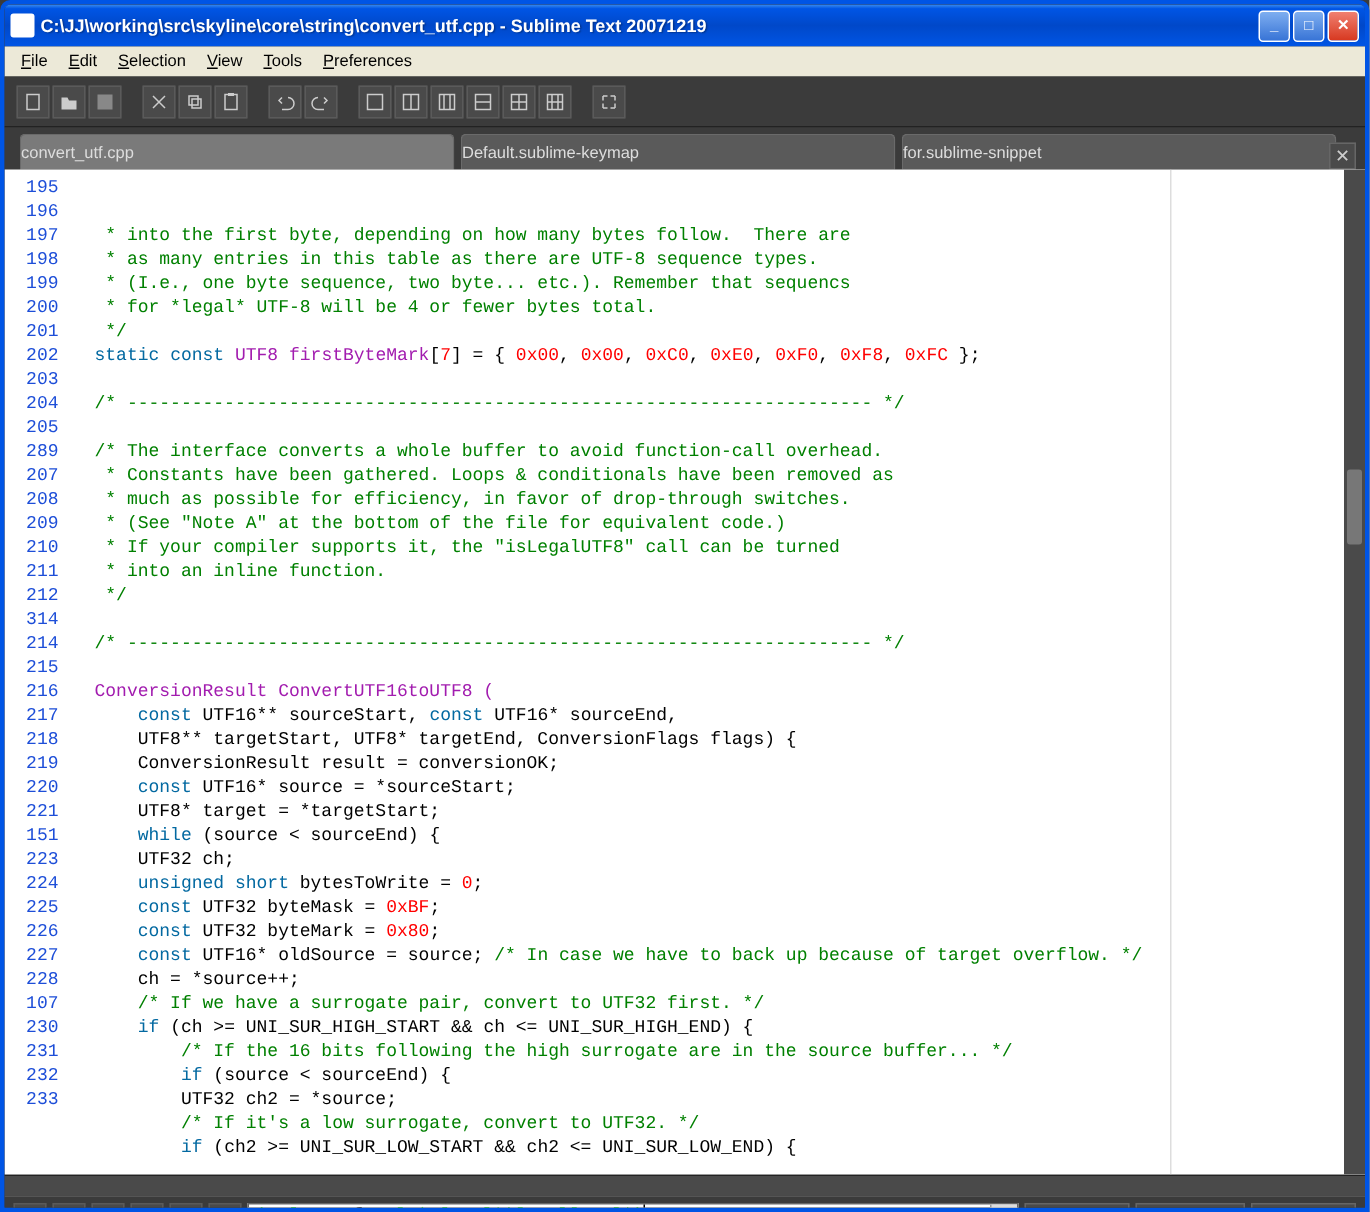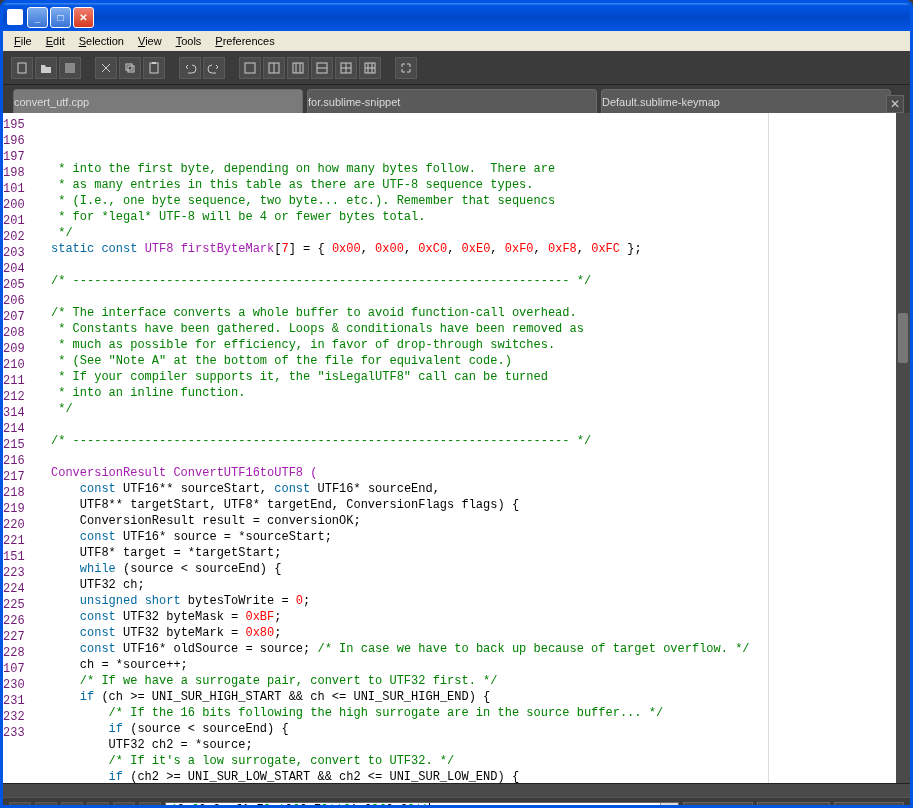--- a/index.html
+++ b/index.html
@@ -109,32 +109,33 @@
   height: 670px;
   display: flex;
   font-family: "Courier New", monospace;
   font-size: 12px;
   line-height: 16px;
   position: relative;
   overflow: hidden;
 }
 .gutter {
   width: 42px;
-  text-align: left;
-  color: #701a75;
+  text-align: right;
+  color: #1d4ed8;
   padding: 4px 6px 0 0;
   user-select: none;
 }
 .gutter div { height: 16px; }
 .code {
   flex: 1;
-  padding: 16px 0 0 6px;
+  padding: 4px 0 0 6px;
   white-space: pre;
   overflow: hidden;
   position: relative;
+  margin-left: 12px;
 }
 .code .line { height: 16px; }
 .ruler {
   position: absolute;
   top: 0; bottom: 0;
   left: 723px;
   width: 1px;
   background: #ddd;
 }
 .c-comment { color: #008000; }
@@ -212,20 +213,21 @@
   top: 200px; height: 50px;
   background: #777;
   border-radius: 2px;
 }
 </style>
 </head>
 <body>
 
 <div class="titlebar">
   <div class="titlebar-icon"></div>
+  <div class="titlebar-text">C:\JJ\working\src\skyline\core\string\convert_utf.cpp - Sublime Text 20071219</div>
   <div class="win-buttons">
     <div class="win-btn">_</div>
     <div class="win-btn">□</div>
     <div class="win-btn close">✕</div>
   </div>
 </div>
 
 <div class="menubar">
   <span class="menu-item">File</span>
   <span class="menu-item">Edit</span>
@@ -332,42 +334,42 @@
         </svg>
       </div>
   </div>
 </div>
 
 <div class="tab-bar">
   <div class="tab active">
       <span>convert_utf.cpp</span>
     </div>
   <div class="tab">
-      <span>for.sublime-snippet</span>
+      <span>Default.sublime-keymap</span>
     </div>
   <div class="tab">
-      <span>Default.sublime-keymap</span>
+      <span>for.sublime-snippet</span>
     </div>
   <div class="tab-close">✕</div>
 </div>
 
 <div class="code-area">
   <div class="gutter" id="gutter">
       <div>195</div>
       <div>196</div>
       <div>197</div>
       <div>198</div>
-      <div>101</div>
+      <div>199</div>
       <div>200</div>
       <div>201</div>
       <div>202</div>
       <div>203</div>
       <div>204</div>
       <div>205</div>
-      <div>206</div>
+      <div>289</div>
       <div>207</div>
       <div>208</div>
       <div>209</div>
       <div>210</div>
       <div>211</div>
       <div>212</div>
       <div>314</div>
       <div>214</div>
       <div>215</div>
       <div>216</div>

